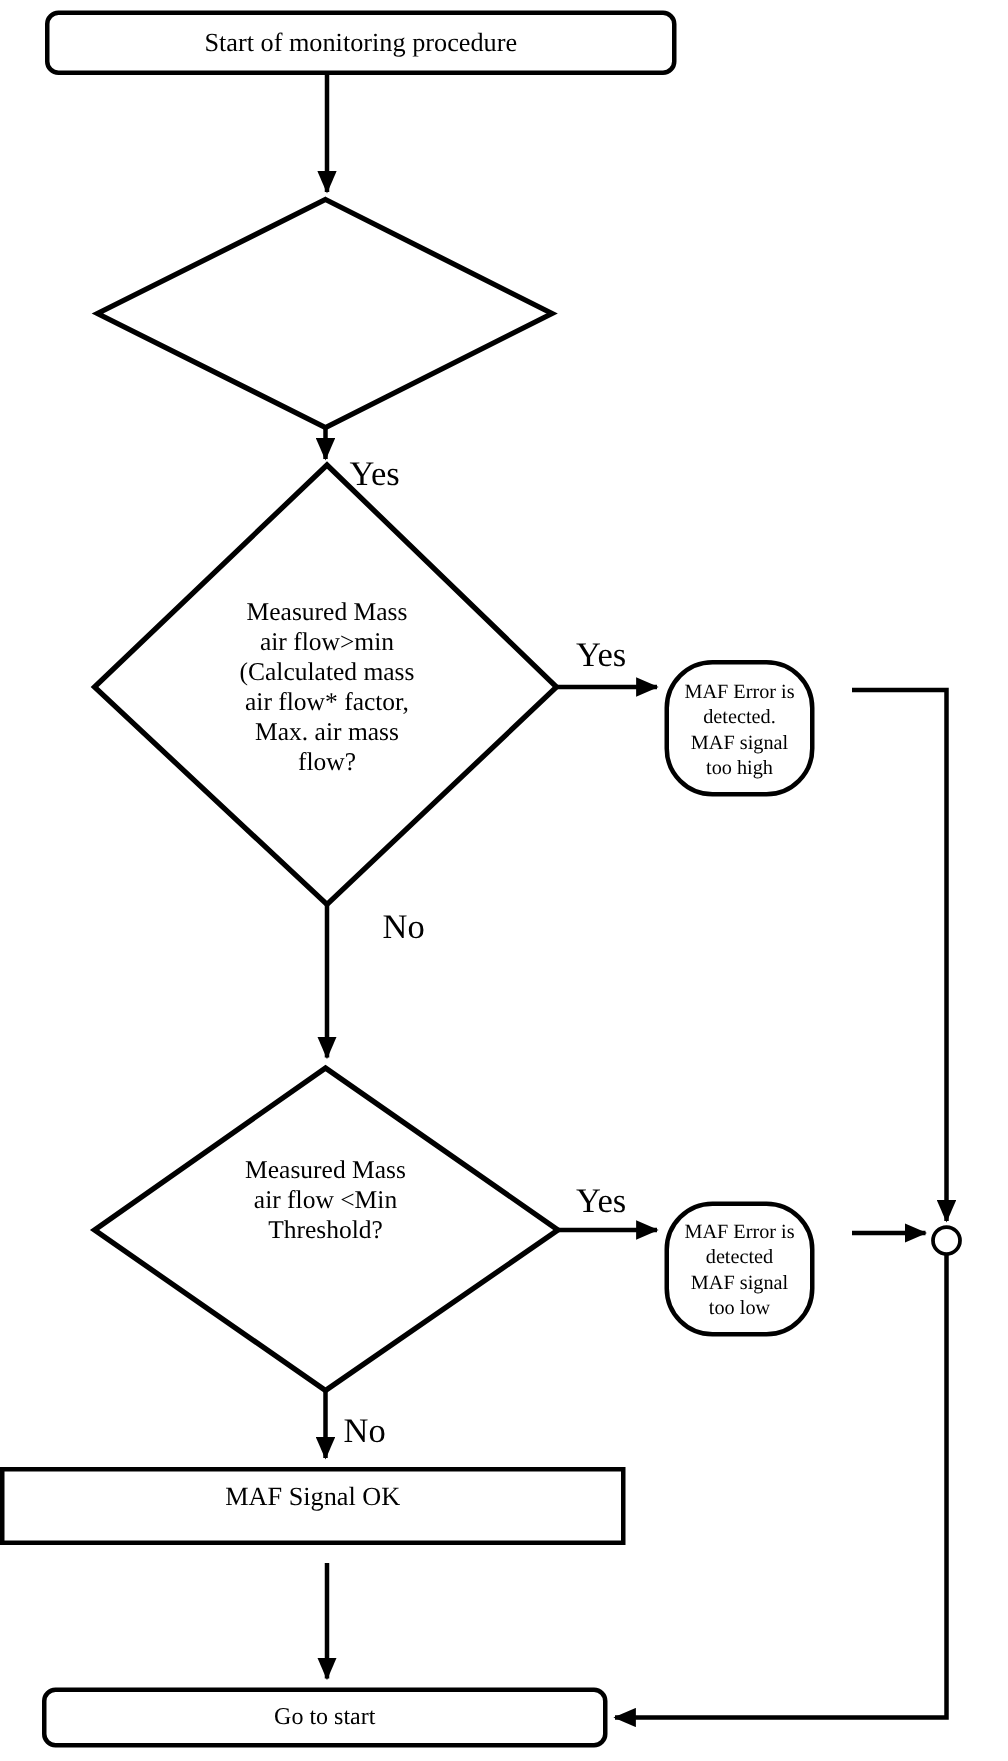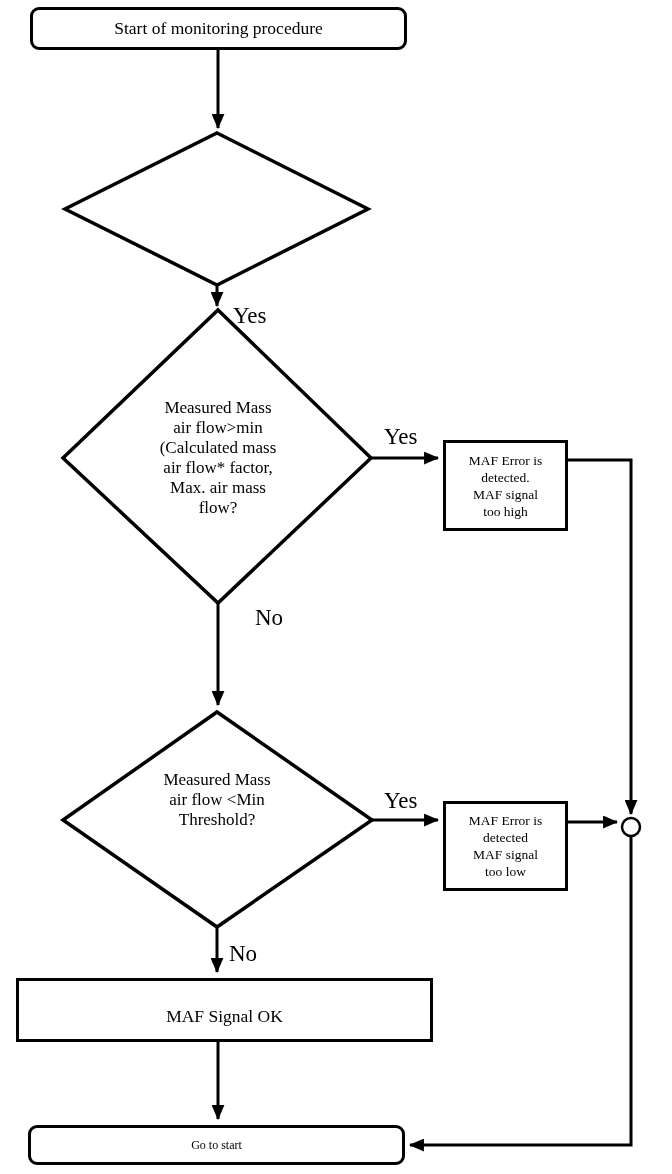--- a/index.html
+++ b/index.html
@@ -28,29 +28,30 @@
     background: #ffffff;
     border: 3px solid #000000;
     color: #000000;
     display: flex;
     align-items: center;
     justify-content: center;
     text-align: center;
     white-space: pre-line;
   }
   .rounded { border-radius: 9px; }
-  .start-box  { left: 30px;  top: 7px;    width: 377px; height: 43px; font-size: 17.5px; }
-  .goto-box   { left: 28px;  top: 1125px; width: 377px; height: 40px; font-size: 12px; }
-  .ok-box     { left: 16px;   top: 978px;  width: 417px; height: 64px; font-size: 17.5px;
-                align-items: flex-start; padding-top: 25px; }
+  .start-box  { left: 30px;  top: 7px;    width: 421px; height: 43px; font-size: 17.5px; }
+  .goto-box   { left: 28px;  top: 1125px; width: 377px; height: 40px; font-size: 16px; }
+  .ok-box     { left: 0;   top: 978px;  width: 417px; height: 52px; font-size: 17.5px;
+                align-items: flex-start; padding-top: 6px; }
   .error-box {
-    width: 125px;
+    width: 100px;
     border-width: 3px;
     font-size: 13.5px;
     line-height: 17px;
+    border-radius: 32px;
   }
   .error-box.high { left: 443px; top: 440px; height: 91px; }
   .error-box.low  { left: 443px; top: 801px; height: 90px; }
   .diamond-label {
     position: absolute;
     width: 240px;
     text-align: center;
     white-space: pre-line;
     color: #000000;
     font-size: 17px;

